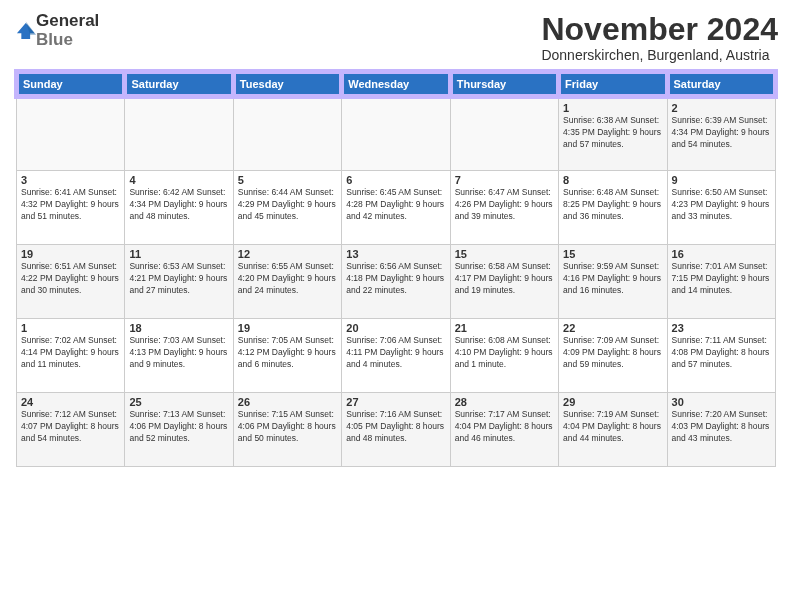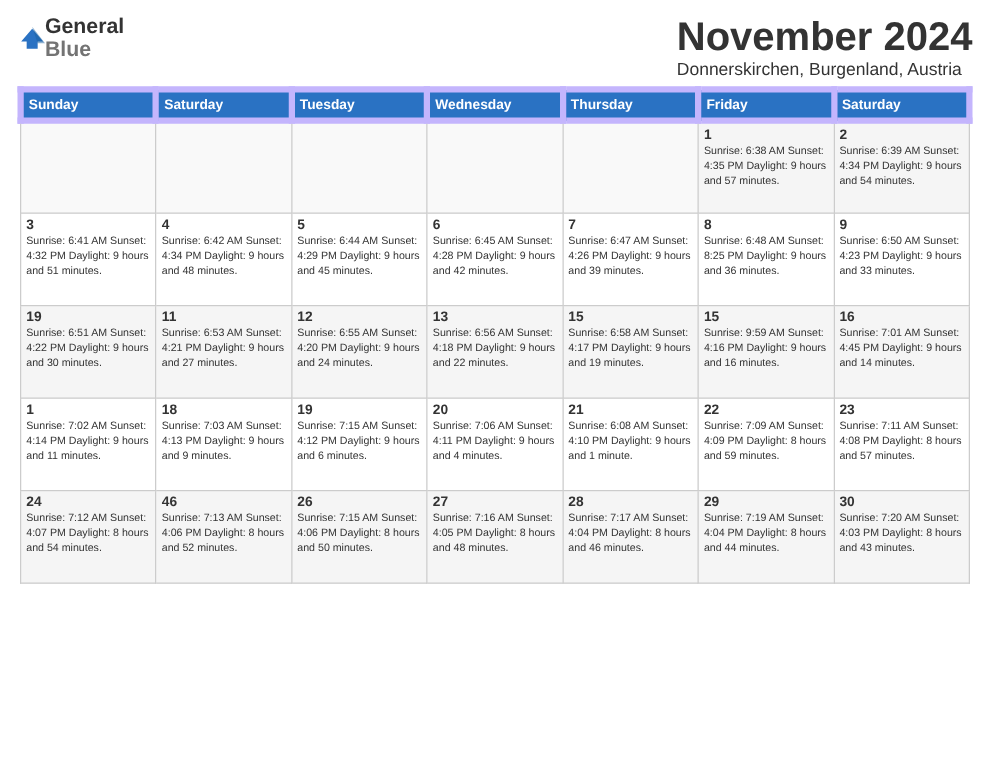--- a/index.html
+++ b/index.html
@@ -224,40 +224,40 @@
           </td>
           <td>
             <span class="day-number">15</span>
             <div class="day-info">Sunrise: 9:59 AM
 Sunset: 4:16 PM
 Daylight: 9 hours and 16 minutes.</div>
           </td>
           <td>
             <span class="day-number">16</span>
             <div class="day-info">Sunrise: 7:01 AM
-Sunset: 4:45 PM
+Sunset: 7:15 PM
 Daylight: 9 hours and 14 minutes.</div>
           </td>
         </tr>
         <tr>
           <td>
             <span class="day-number">1</span>
             <div class="day-info">Sunrise: 7:02 AM
 Sunset: 4:14 PM
 Daylight: 9 hours and 11 minutes.</div>
           </td>
           <td>
             <span class="day-number">18</span>
             <div class="day-info">Sunrise: 7:03 AM
 Sunset: 4:13 PM
 Daylight: 9 hours and 9 minutes.</div>
           </td>
           <td>
             <span class="day-number">19</span>
-            <div class="day-info">Sunrise: 7:15 AM
+            <div class="day-info">Sunrise: 7:05 AM
 Sunset: 4:12 PM
 Daylight: 9 hours and 6 minutes.</div>
           </td>
           <td>
             <span class="day-number">20</span>
             <div class="day-info">Sunrise: 7:06 AM
 Sunset: 4:11 PM
 Daylight: 9 hours and 4 minutes.</div>
           </td>
           <td>
@@ -280,21 +280,21 @@
           </td>
         </tr>
         <tr>
           <td>
             <span class="day-number">24</span>
             <div class="day-info">Sunrise: 7:12 AM
 Sunset: 4:07 PM
 Daylight: 8 hours and 54 minutes.</div>
           </td>
           <td>
-            <span class="day-number">46</span>
+            <span class="day-number">25</span>
             <div class="day-info">Sunrise: 7:13 AM
 Sunset: 4:06 PM
 Daylight: 8 hours and 52 minutes.</div>
           </td>
           <td>
             <span class="day-number">26</span>
             <div class="day-info">Sunrise: 7:15 AM
 Sunset: 4:06 PM
 Daylight: 8 hours and 50 minutes.</div>
           </td>

